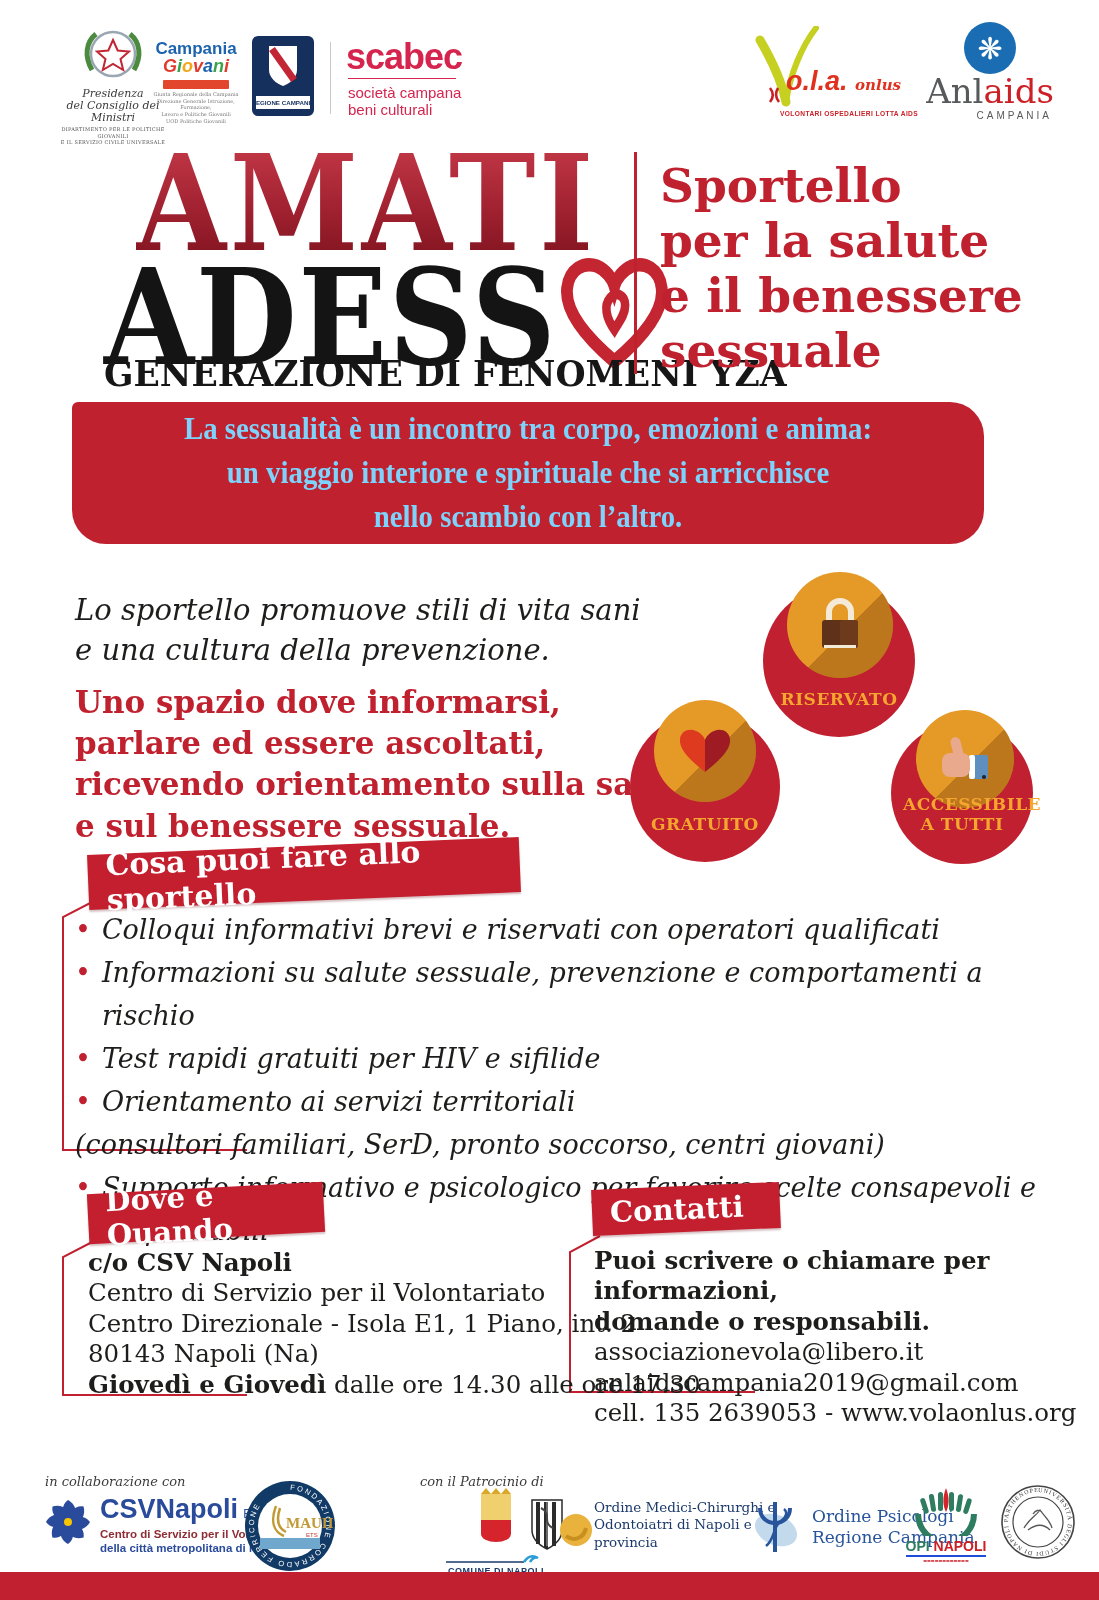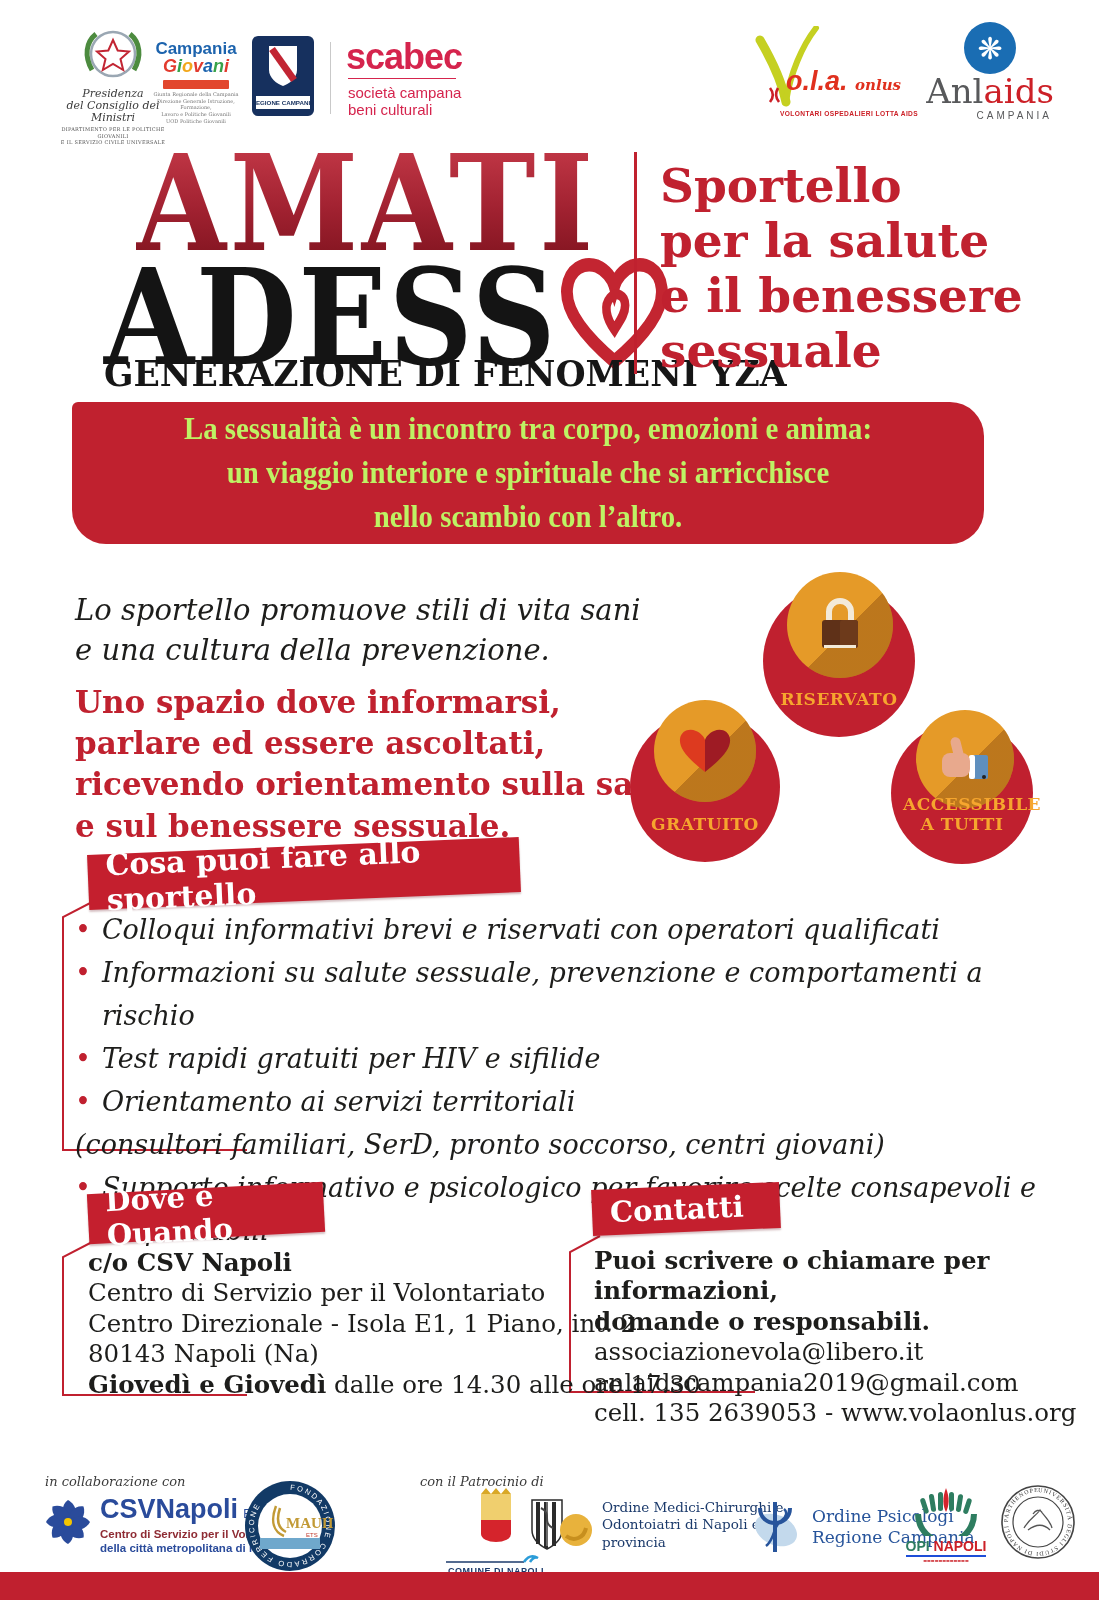--- a/index.html
+++ b/index.html
@@ -41,21 +41,21 @@
   .adesso-row{left:104px;top:252px;display:flex;align-items:flex-start;transform:scaleX(.88);transform-origin:left top;}
   .adesso-text{font-size:132px;font-weight:bold;letter-spacing:2px;line-height:1;color:#141414;}
   .adesso-heart{width:126px;height:116px;margin-left:2px;margin-top:2px;}
   .gen-sub{left:104px;top:352px;width:516px;text-align:center;font-size:36px;font-weight:bold;color:#161616;
            transform:scaleX(.96);transform-origin:left top;letter-spacing:0;white-space:nowrap;}
   .title-divider{left:634px;top:152px;width:3px;height:222px;background:#c0212f;}
   .sportello{left:660px;top:158px;font-size:47px;font-weight:bold;color:#c0212f;line-height:1.17;}
 
   
   .banner{left:72px;top:402px;width:912px;height:142px;background:#c0212f;border-radius:6px 34px 34px 34px;
-          color:#bef264;display:flex;flex-direction:column;justify-content:center;text-align:center;}
+          color:#7dd3fc;display:flex;flex-direction:column;justify-content:center;text-align:center;}
   .banner-line{font-family:"Liberation Serif",serif;font-weight:bold;font-size:31px;line-height:1.42;
                transform:scaleX(.93);transform-origin:center;}
 
   
   .intro-italic{left:75px;top:590px;font-style:italic;font-size:29px;line-height:1.38;color:#1d1d1b;}
   .intro-red{left:75px;top:682px;font-weight:bold;font-size:31px;line-height:1.33;color:#c0212f;}
 
   
   .badge-red{border-radius:50%;background:#c0202f;position:absolute;}
   .badge-orange{border-radius:50%;background:#e59a28;position:absolute;overflow:hidden;
@@ -84,21 +84,21 @@
 
   
   .small-label{font-style:italic;font-size:13px;color:#3b3b3b;margin-top:16px;}
   .csv{left:42px;top:1496px;display:flex;align-items:flex-start;}
   .csv-text{margin-left:6px;}
   .csv-name{font-family:"Liberation Sans",sans-serif;font-weight:bold;font-size:27px;color:#2a4b9b;line-height:1;}
   .csv-ets{font-size:12px;color:#2a4b9b;font-family:"Liberation Sans",sans-serif;}
   .csv-l1{font-family:"Liberation Sans",sans-serif;font-weight:bold;font-size:11.5px;color:#8e2b33;margin-top:4px;line-height:1.25;}
   .csv-l2{font-family:"Liberation Sans",sans-serif;font-weight:bold;font-size:11.5px;color:#2a4b9b;line-height:1.25;}
   .medici{left:528px;top:1496px;display:flex;align-items:center;}
-  .medici-text{margin-left:8px;font-size:13.5px;color:#1b3a6b;line-height:1.3;}
+  .medici-text{margin-left:0;font-size:13.5px;color:#1b3a6b;line-height:1.3;}
   .psico{left:746px;top:1496px;display:flex;align-items:center;}
   .psico-text{margin-left:8px;font-size:17px;color:#27549b;line-height:1.25;}
   .opi{left:903px;top:1486px;width:86px;text-align:center;}
   .opi-name{font-family:"Liberation Sans",sans-serif;font-weight:bold;font-size:14px;line-height:1;
             border-bottom:2px solid #1d4ed8;padding-bottom:2px;display:inline-block;}
   .opi-green{color:#2e7d60;} .opi-red{color:#cc2027;}
   .opi-micro{font-size:4px;color:#cc2027;margin-top:1px;}
   .comune{left:438px;top:1486px;width:116px;text-align:center;}
   .comune-label{font-family:"Liberation Sans",sans-serif;font-weight:bold;font-size:9px;color:#1b3a6b;letter-spacing:.5px;margin-top:2px;}
   .footer-bar{left:0;top:1572px;width:1099px;height:28px;background:#c0202f;}

